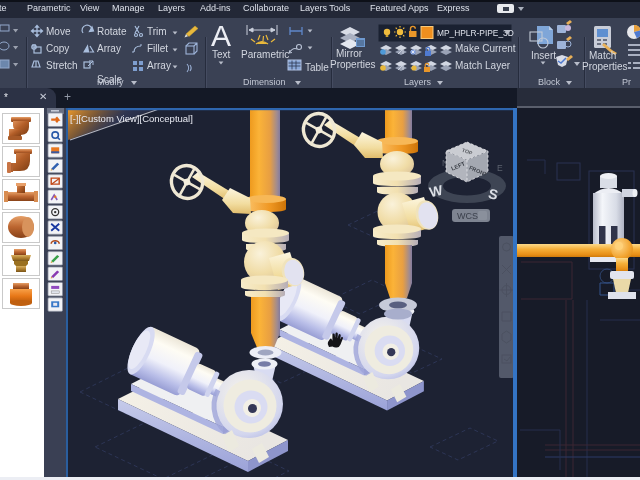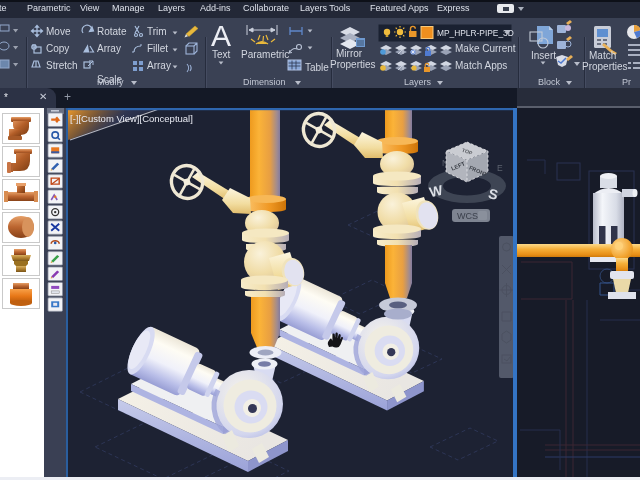--- a/index.html
+++ b/index.html
@@ -249,21 +249,21 @@
   <div class="caret" style="left:218px;top:43px;transform:scale(0.8)"></div>
   <span class="rtext" style="left:241px;top:31px">Parametric</span>
   <div class="caret" style="left:307px;top:11px;transform:scale(0.8)"></div>
   <div class="caret" style="left:307px;top:28px;transform:scale(0.8)"></div>
   <span class="rtext" style="left:305px;top:44px">Table</span>
   <span class="rlabel" style="left:243px">Dimension</span>
   <div class="caret" style="left:295px;top:63px"></div>
   <span class="rtext" style="left:336px;top:30px">Mirror</span>
   <span class="rtext" style="left:330px;top:41px">Properties</span>
   <span class="rtext" style="left:455px;top:25px">Make Current</span>
-  <span class="rtext" style="left:455px;top:42px">Match Apps</span>
+  <span class="rtext" style="left:455px;top:42px">Match Layer</span>
   <span class="rlabel" style="left:404px">Layers</span>
   <div class="caret" style="left:437px;top:63px"></div>
   <span class="rtext" style="left:531px;top:32px">Insert</span>
   <div class="caret" style="left:540px;top:43px;transform:scale(0.8)"></div>
   <span class="rlabel" style="left:538px">Block</span>
   <div class="caret" style="left:566px;top:63px"></div>
   <span class="rtext" style="left:589px;top:32px">Match</span>
   <span class="rtext" style="left:582px;top:43px">Properties</span>
   <span class="rlabel" style="left:622px">Pr</span>
 </div>

